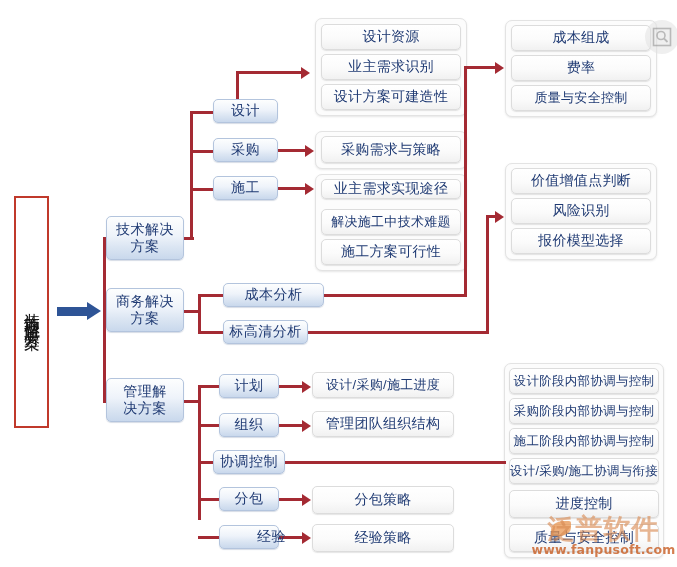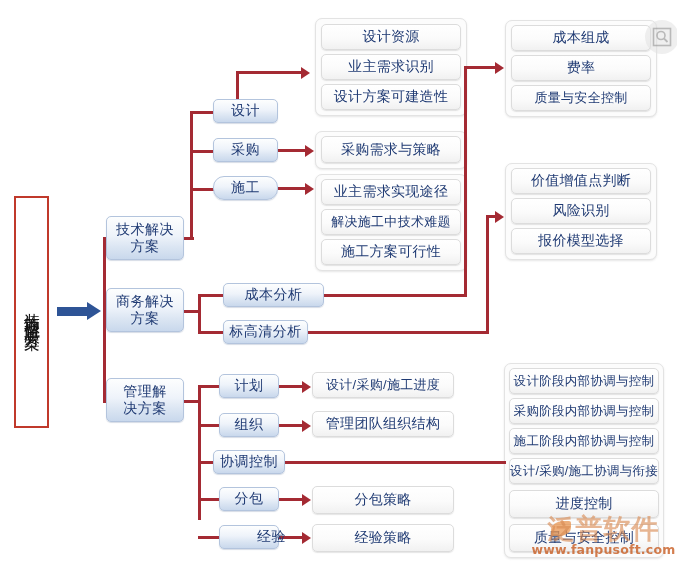--- a/index.html
+++ b/index.html
@@ -156,21 +156,21 @@
   <div class="conn h" style="left:190px;top:111px;width:24px;"></div>
   <div class="conn h" style="left:190px;top:150px;width:24px;"></div>
   <div class="conn h" style="left:190px;top:188px;width:24px;"></div>
 
   <div class="node" style="left:213px;top:99px;width:65px;height:24px;">
     <span>设计</span>
   </div>
   <div class="node" style="left:213px;top:138px;width:65px;height:24px;">
     <span>采购</span>
   </div>
-  <div class="node" style="left:213px;top:176px;width:65px;height:24px;border-radius:11px;">
+  <div class="node" style="left:213px;top:176px;width:65px;height:24px;">
     <span>施工</span>
   </div>
 
   <div class="conn v" style="left:236px;top:71px;height:30px;"></div>
   <div class="conn h" style="left:236px;top:71px;width:66px;"></div>
   <div class="arrow" style="left:301px;top:66.5px;"></div>
 
   <div class="conn h" style="left:278px;top:149px;width:28px;"></div>
   <div class="arrow" style="left:305px;top:144.5px;"></div>
 
@@ -187,21 +187,21 @@
   <div class="leaf" style="left:321px;top:84px;width:140px;height:26px;">
     <span>设计方案可建造性</span>
   </div>
 
   <div class="group" style="left:315px;top:131px;width:152px;height:38px;"></div>
   <div class="leaf" style="left:321px;top:136px;width:140px;height:27px;">
     <span>采购需求与策略</span>
   </div>
 
   <div class="group" style="left:315px;top:174px;width:152px;height:97px;"></div>
-  <div class="leaf" style="left:321px;top:179px;width:140px;height:26px;">
+  <div class="leaf" style="left:321px;top:179px;width:140px;height:20px;">
     <span>业主需求实现途径</span>
   </div>
   <div class="leaf sm" style="left:321px;top:209px;width:140px;height:26px;">
     <span>解决施工中技术难题</span>
   </div>
   <div class="leaf" style="left:321px;top:239px;width:140px;height:26px;">
     <span>施工方案可行性</span>
   </div>
 
   <div class="conn h" style="left:184px;top:310px;width:16px;"></div>

